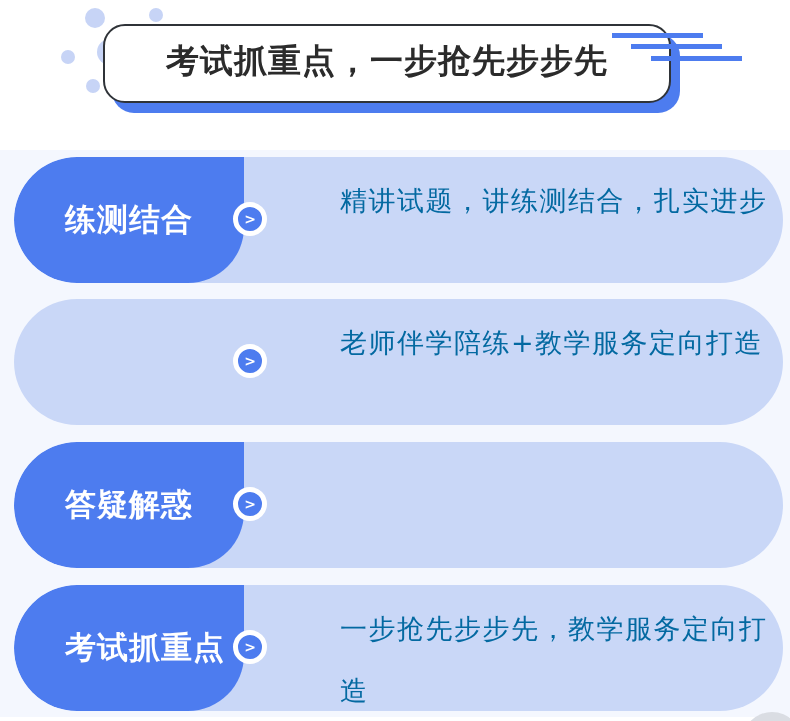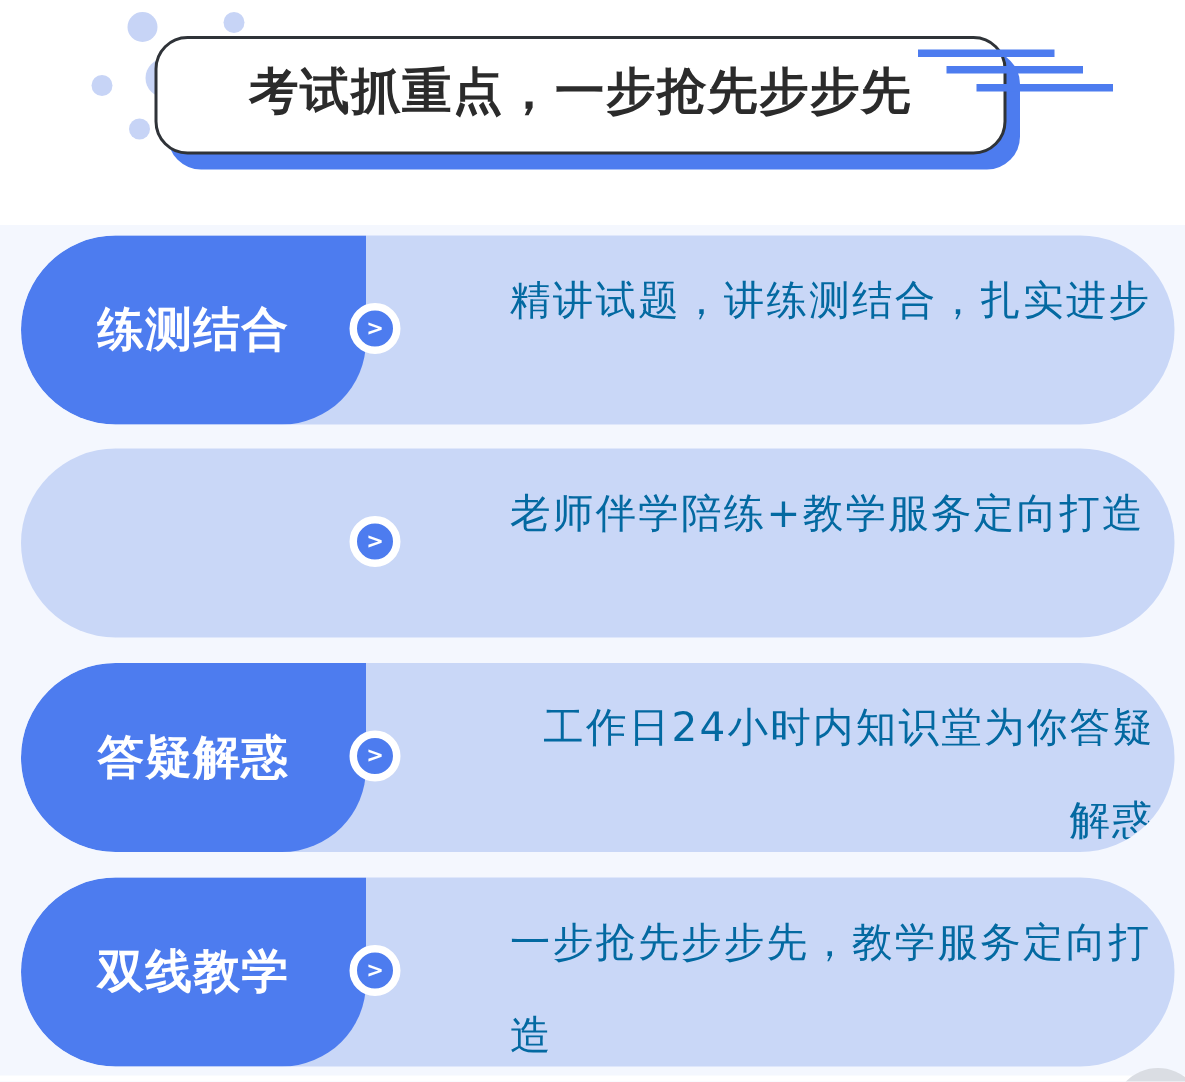--- a/index.html
+++ b/index.html
@@ -90,25 +90,24 @@
   <div class="card" style="top:149px;">
     <div class="arrow-circle">&gt;</div>
     <div class="card-desc">老师伴学陪练+教学服务定向打造</div>
   </div>
 
   <div class="card" style="top:292px;text-align:right;">
     <div class="card-label">
       <span class="card-label-text">答疑解惑</span>
     </div>
     <div class="arrow-circle">&gt;</div>
-    <div class="card-desc">工作日24小时内知识堂为你答疑解惑</div>
   </div>
 
   <div class="card" style="top:435px;">
     <div class="card-label">
-      <span class="card-label-text">双线教学</span>
+      <span class="card-label-text">考试抓重点</span>
     </div>
     <div class="arrow-circle">&gt;</div>
     <div class="card-desc">一步抢先步步先，教学服务定向打造</div>
   </div>
 </div>
 
 <div class="fab"></div>
 
 </body></html>

